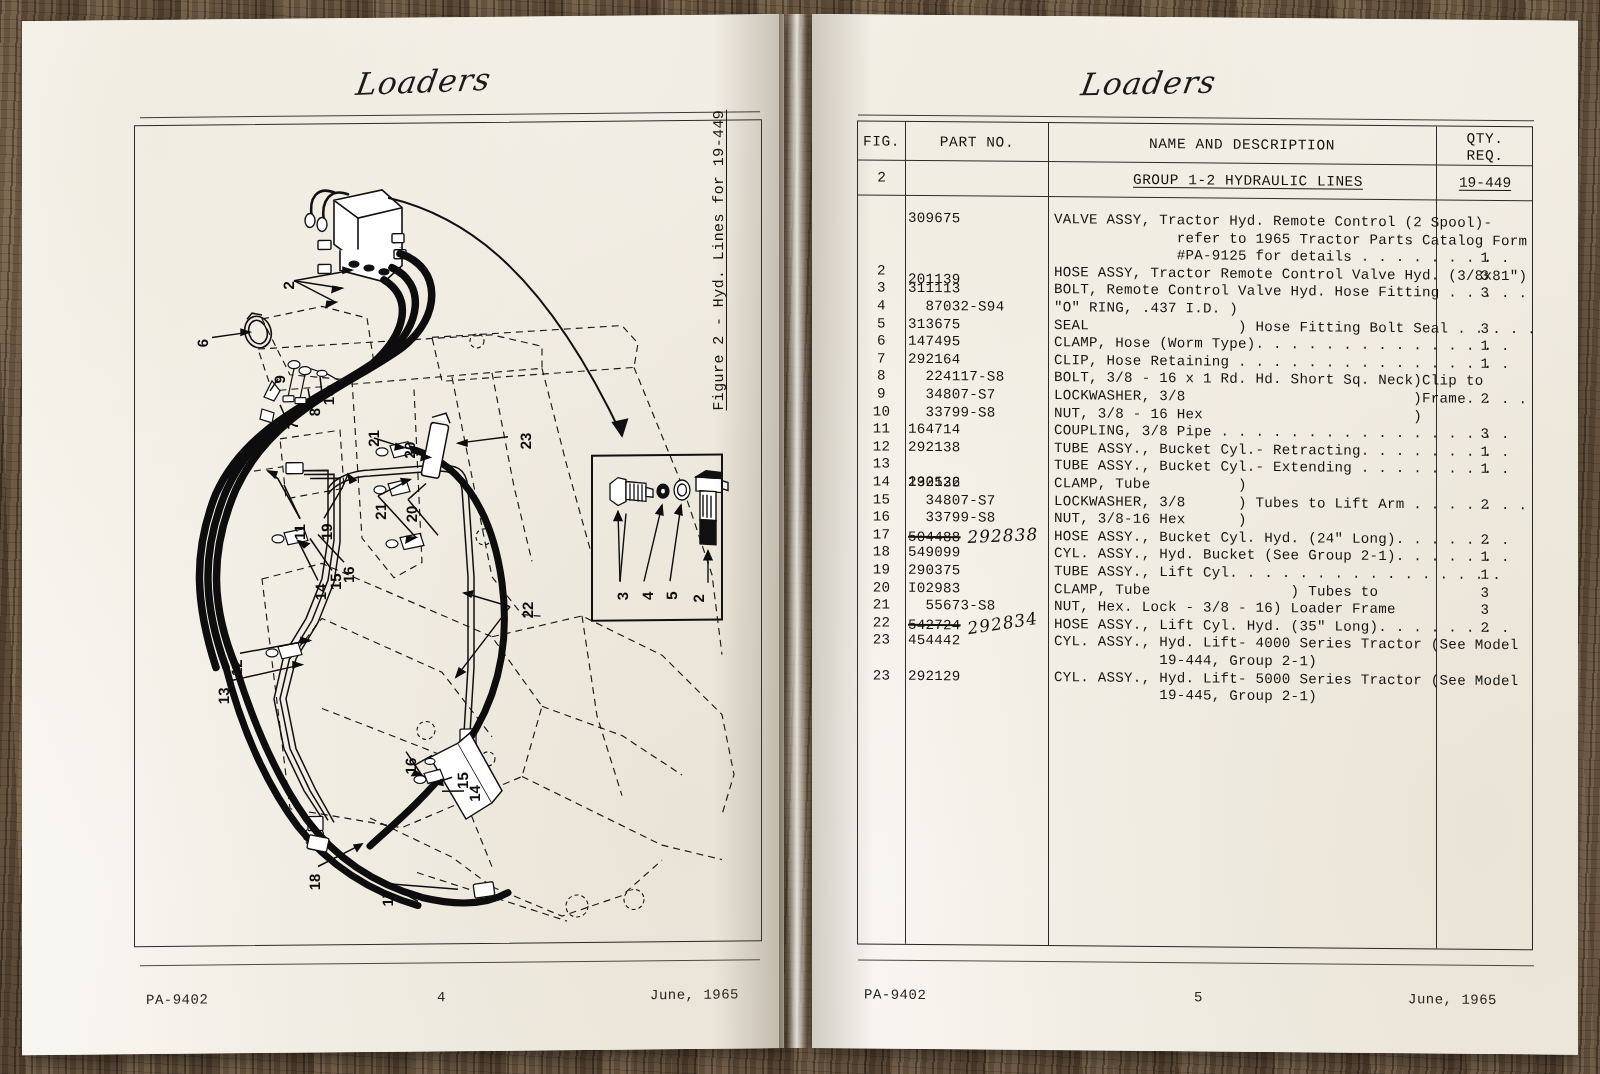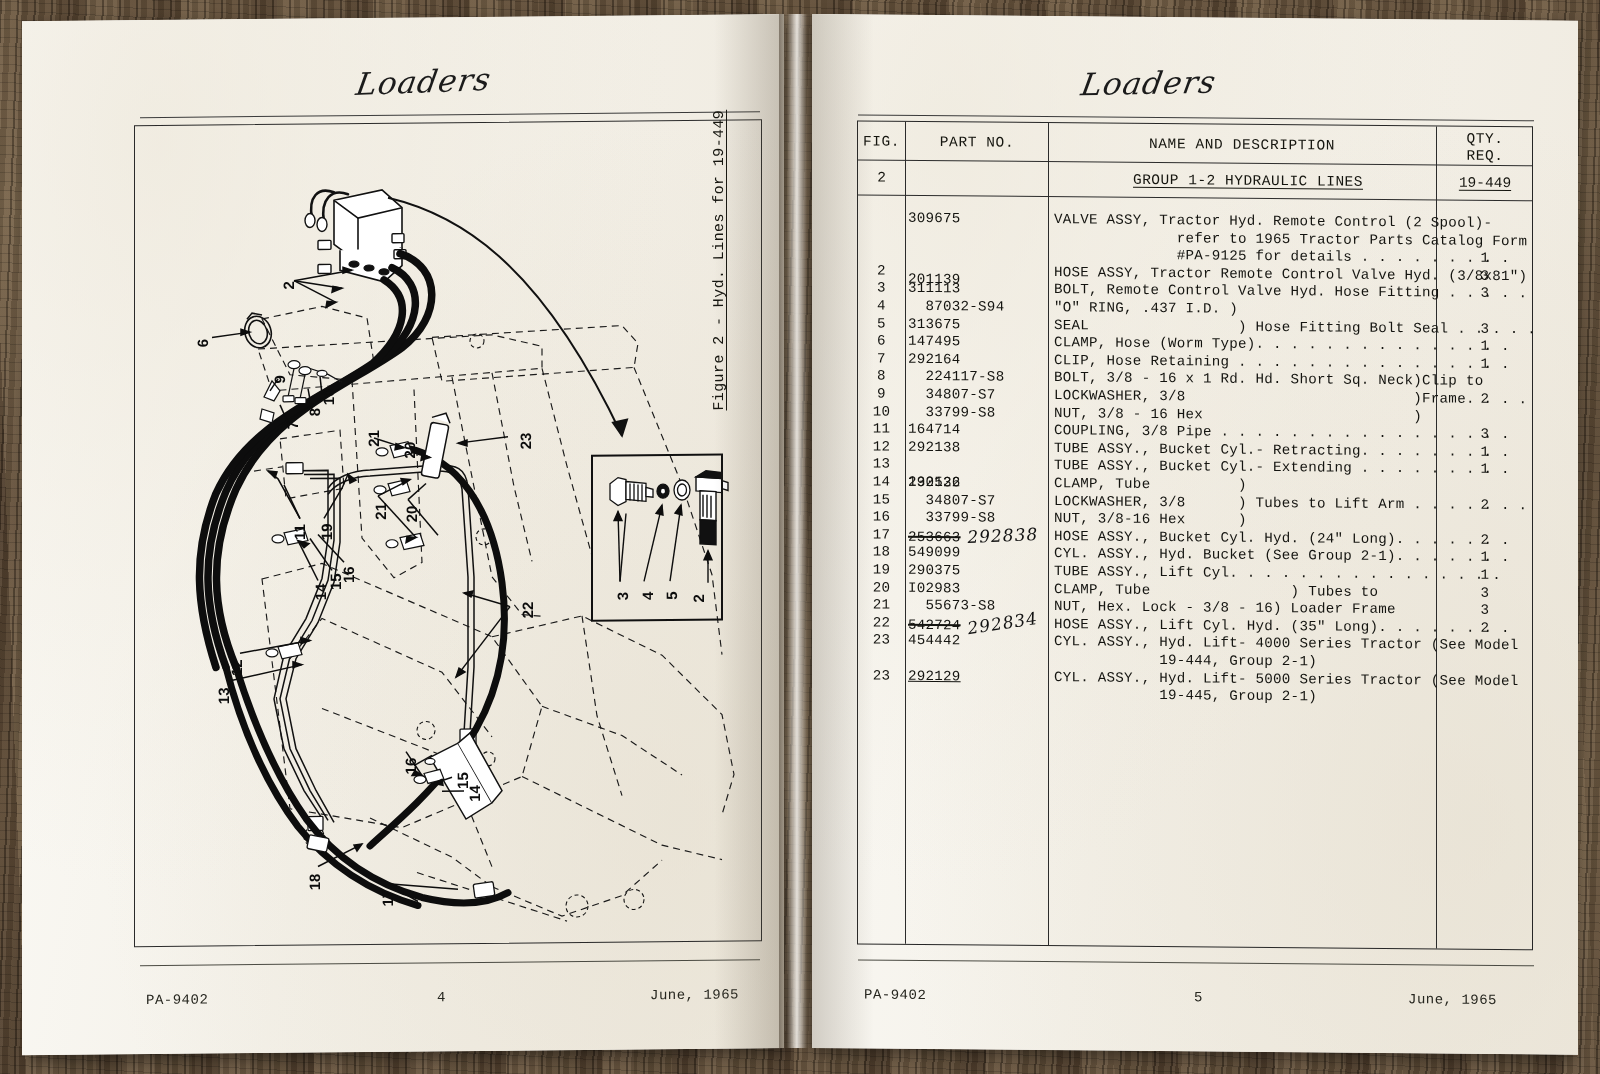--- a/index.html
+++ b/index.html
@@ -638,21 +638,21 @@
             <div class="cell c-part" style="top: 352px;"><span>130522</span></div>
             <div class="cell c-desc" style="top: 352px;">CLAMP, Tube          )</div>
             <div class="cell c-fig" style="top: 369.6px;">15</div>
             <div class="cell c-part" style="top: 369.6px;"><span>  34807-S7</span></div>
             <div class="cell c-desc" style="top: 369.6px;">LOCKWASHER, 3/8      ) Tubes to Lift Arm . . . . . . .</div>
             <div class="cell c-qty" style="top: 369.6px;">2</div>
             <div class="cell c-fig" style="top: 387.2px;">16</div>
             <div class="cell c-part" style="top: 387.2px;"><span>  33799-S8</span></div>
             <div class="cell c-desc" style="top: 387.2px;">NUT, 3/8-16 Hex      )</div>
             <div class="cell c-fig" style="top: 404.8px;">17</div>
-            <div class="cell c-part" style="top: 404.8px;"><span class="strike">253663</span><span class="hand"> 292838</span></div>
+            <div class="cell c-part" style="top: 404.8px;"><span class="strike">504488</span><span class="hand"> 292838</span></div>
             <div class="cell c-desc" style="top: 404.8px;">HOSE ASSY., Bucket Cyl. Hyd. (24" Long). . . . . . .</div>
             <div class="cell c-qty" style="top: 404.8px;">2</div>
             <div class="cell c-fig" style="top: 422.4px;">18</div>
             <div class="cell c-part" style="top: 422.4px;"><span>549099</span></div>
             <div class="cell c-desc" style="top: 422.4px;">CYL. ASSY., Hyd. Bucket (See Group 2-1). . . . . . .</div>
             <div class="cell c-qty" style="top: 422.4px;">1</div>
             <div class="cell c-fig" style="top: 440px;">19</div>
             <div class="cell c-part" style="top: 440px;"><span>290375</span></div>
             <div class="cell c-desc" style="top: 440px;">TUBE ASSY., Lift Cyl. . . . . . . . . . . . . . . .</div>
             <div class="cell c-qty" style="top: 440px;">1</div>
@@ -666,21 +666,21 @@
             <div class="cell c-qty" style="top: 475.2px;">3</div>
             <div class="cell c-fig" style="top: 492.8px;">22</div>
             <div class="cell c-part" style="top: 492.8px;"><span class="strike">542724</span><span class="hand hand2"> 292834</span></div>
             <div class="cell c-desc" style="top: 492.8px;">HOSE ASSY., Lift Cyl. Hyd. (35" Long). . . . . . . .</div>
             <div class="cell c-qty" style="top: 492.8px;">2</div>
             <div class="cell c-fig" style="top: 510.4px;">23</div>
             <div class="cell c-part" style="top: 510.4px;"><span>454442</span></div>
             <div class="cell c-desc" style="top: 510.4px;">CYL. ASSY., Hyd. Lift- 4000 Series Tractor (See Model</div>
             <div class="cell c-desc" style="top: 528px;">            19-444, Group 2-1)</div>
             <div class="cell c-fig" style="top: 545.6px;">23</div>
-            <div class="cell c-part" style="top: 545.6px; text-decoration: underline;"><span>292129</span></div>
+            <div class="cell c-part" style="top: 545.6px;"><span>292129</span></div>
             <div class="cell c-desc" style="top: 545.6px;">CYL. ASSY., Hyd. Lift- 5000 Series Tractor (See Model</div>
             <div class="cell c-desc" style="top: 563.2px;">            19-445, Group 2-1)</div>
           </div>
       </div>
 
       <div class="footer-rule" style="left:46px; bottom:88px; width:676px;"></div>
       <div class="footer-row">
         <span style="position:absolute; left:52px;">PA-9402</span>
         <span style="position:absolute; left:382px;">5</span>
         <span style="position:absolute; left:596px;">June, 1965</span>

